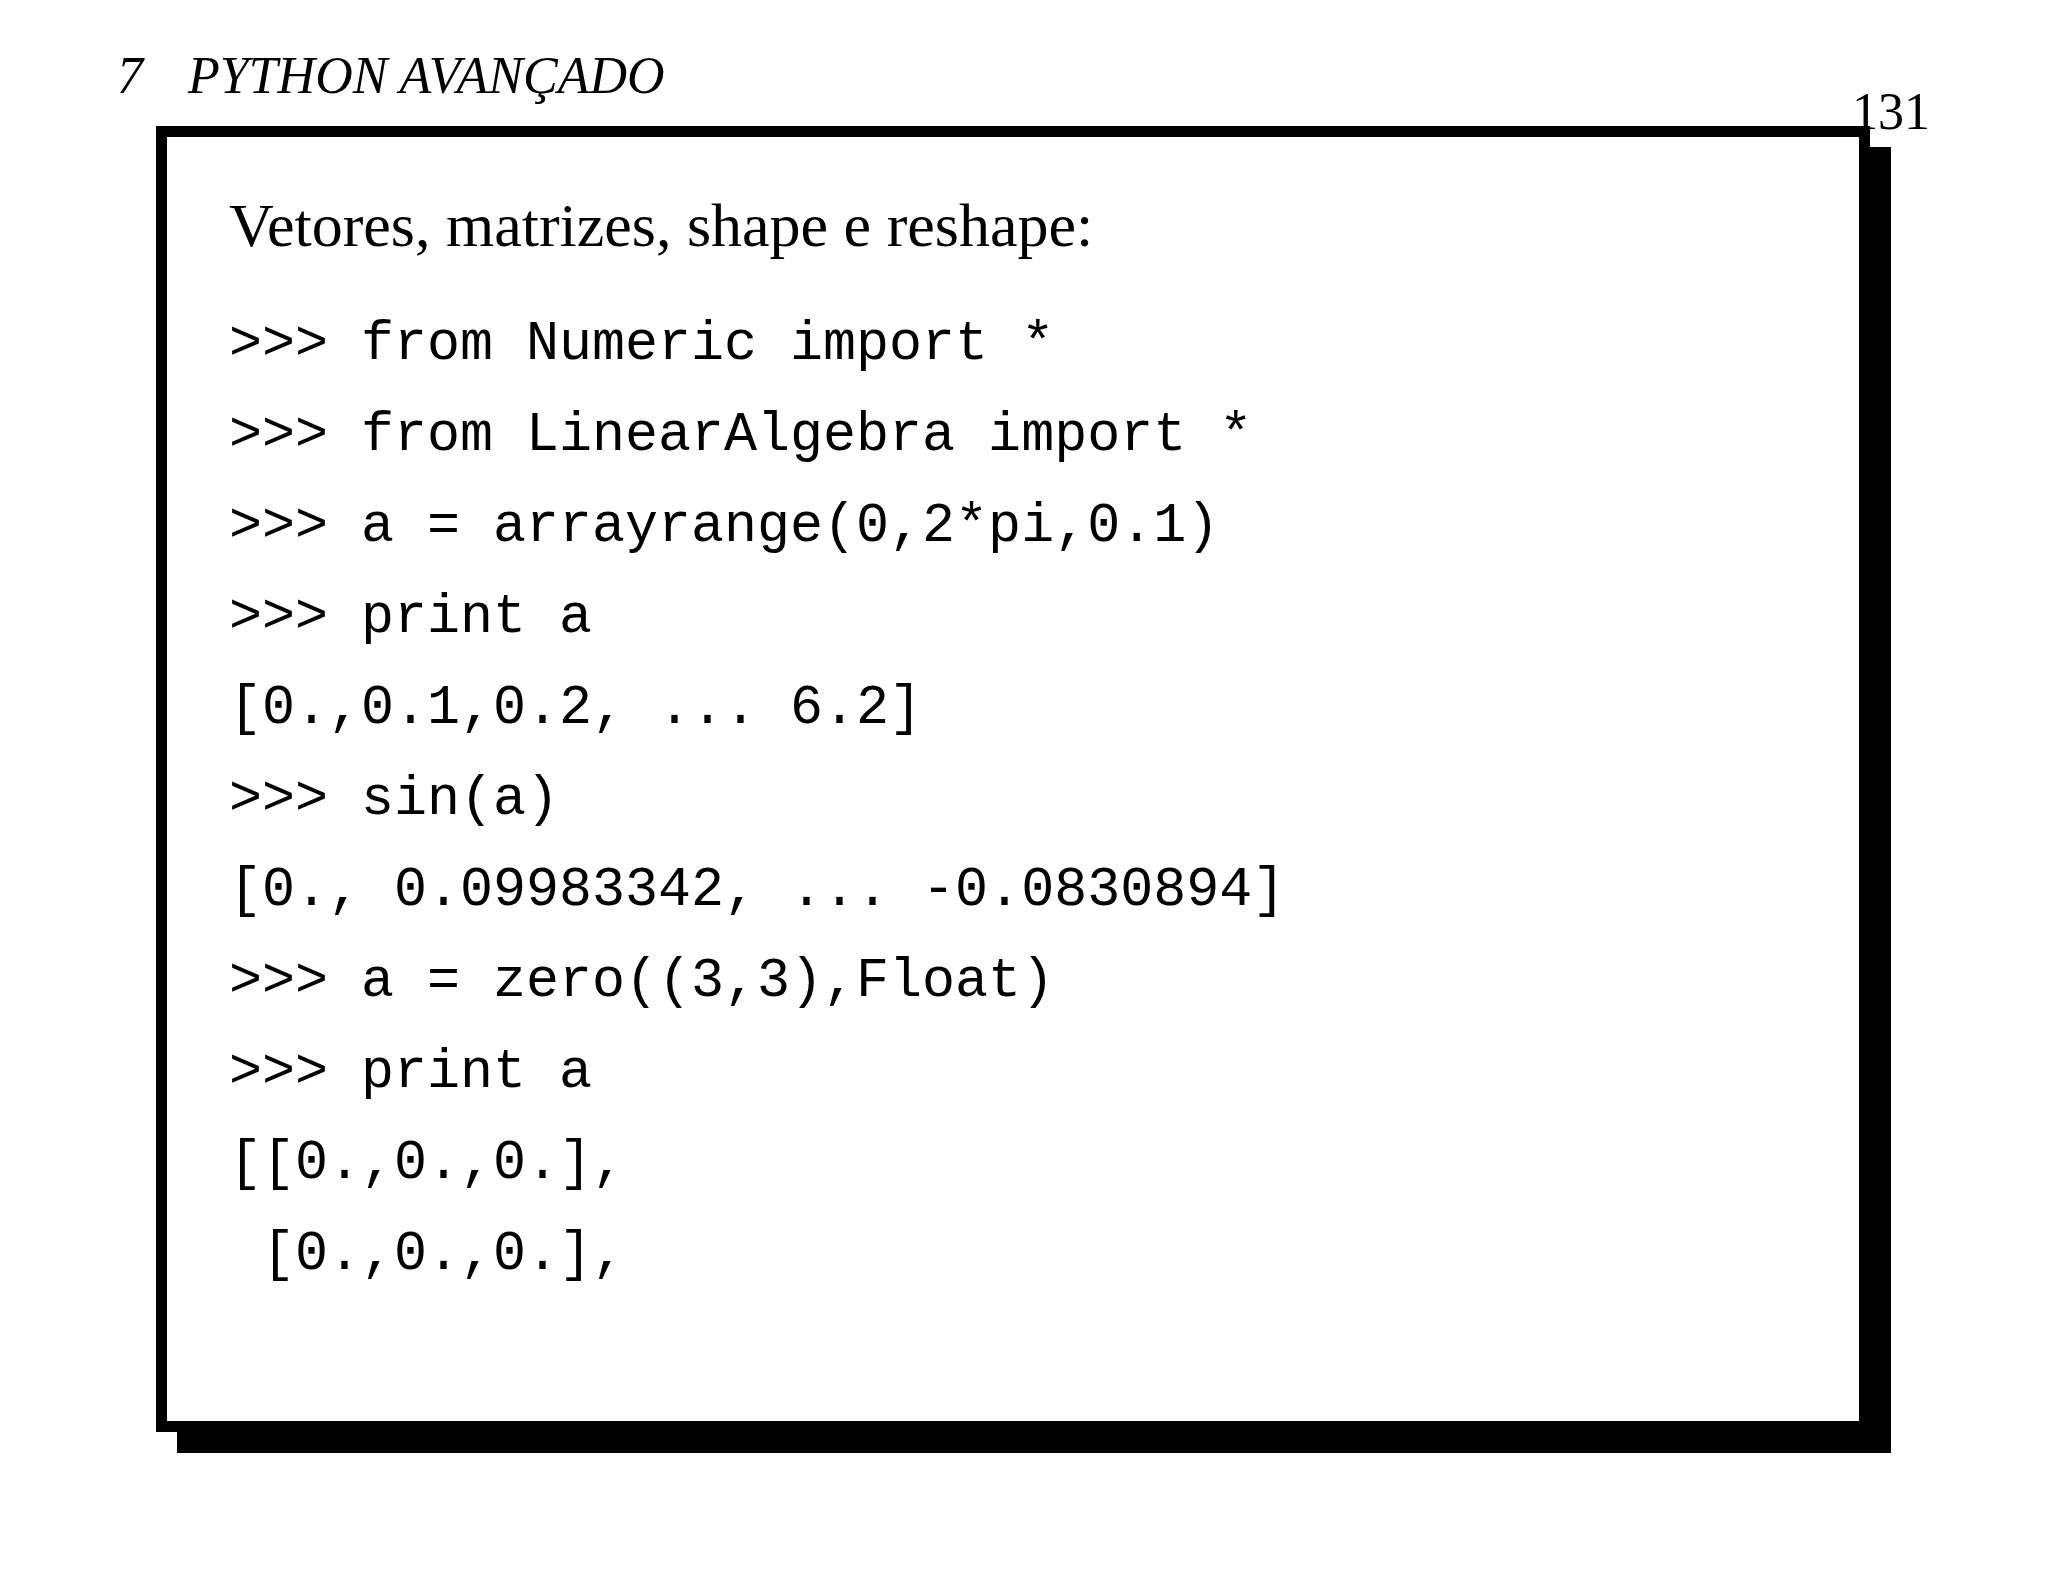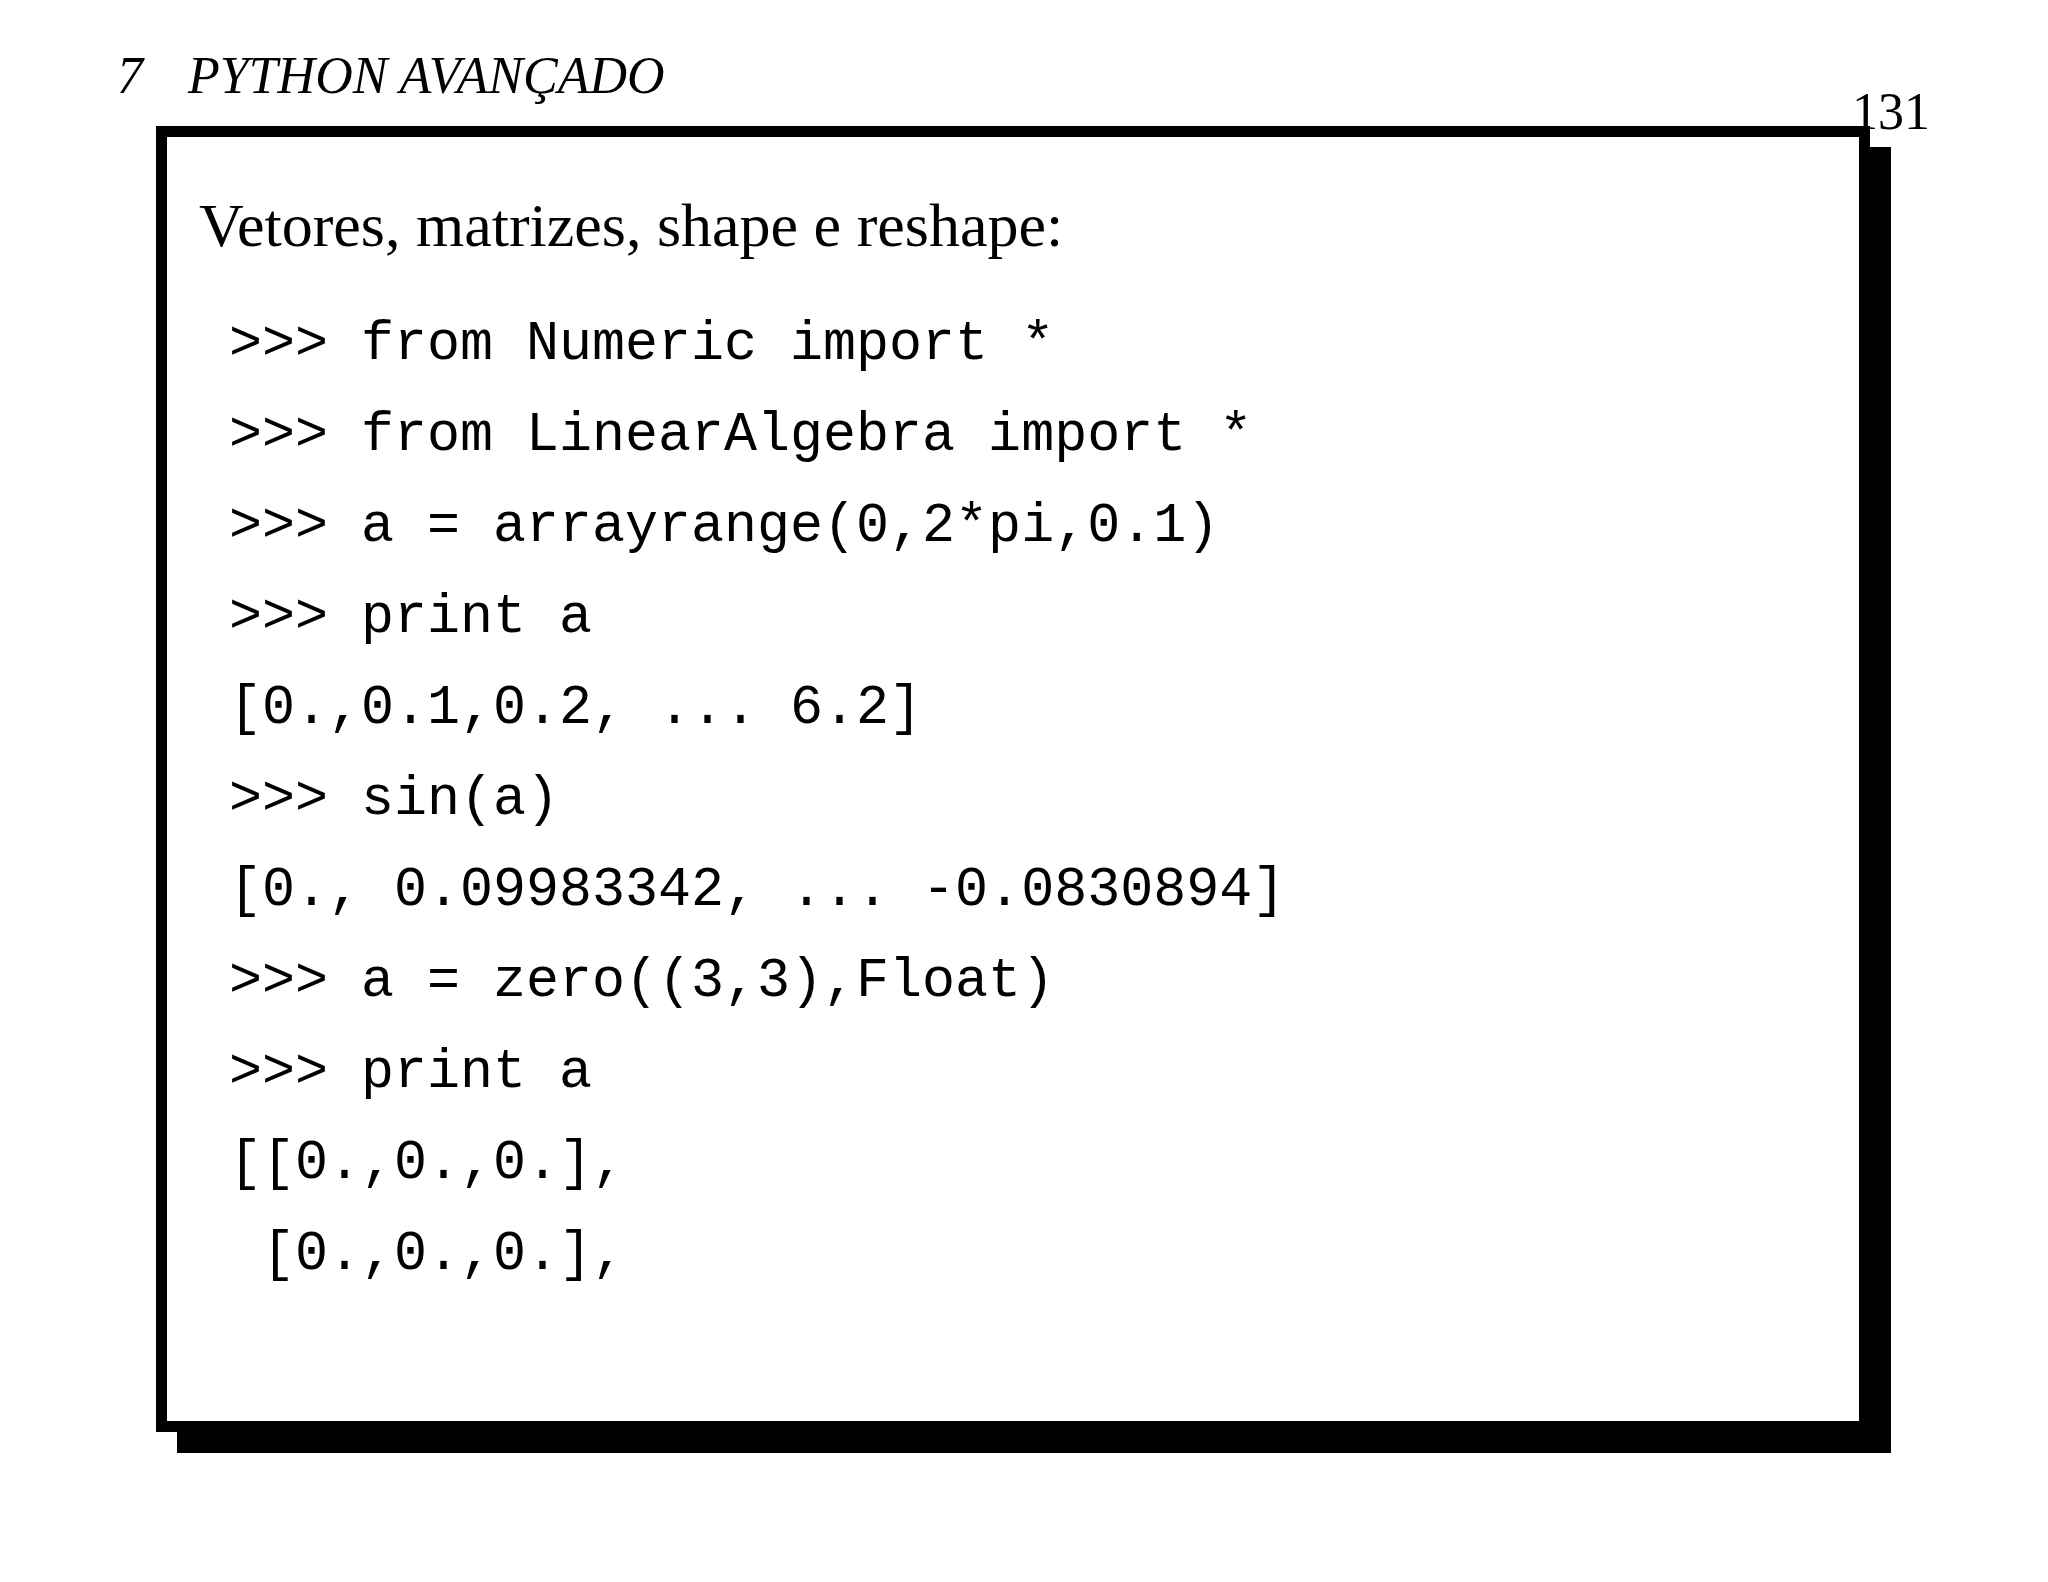--- a/index.html
+++ b/index.html
@@ -43,40 +43,39 @@
   .framed-box {
     position: absolute;
     left: 156px;
     top: 126px;
     width: 1714px;
     height: 1306px;
     box-sizing: border-box;
     background: #ffffff;
     border: 11px solid #000000;
     box-shadow: 21px 21px 0 0 #000000;
-    padding: 50px 40px 0 32px;
+    padding: 50px 40px 0 62px;
   }
 
   .box-title {
     margin: 0;
     font-size: 62px;
     line-height: 76px;
     font-family: "Liberation Serif", serif;
     white-space: nowrap;
   }
 
   .code-block {
     margin-top: 36px;
   }
   .code-line {
     font-family: "Liberation Mono", monospace;
     font-size: 55px;
     line-height: 91px;
     white-space: pre;
-    margin-left: 30px;
   }
 </style>
 </head>
 <body>
 
 <div>
 
   <div class="running-head">
     <span class="sec-num">7</span><span>PYTHON AVANÇADO</span>
   </div>

